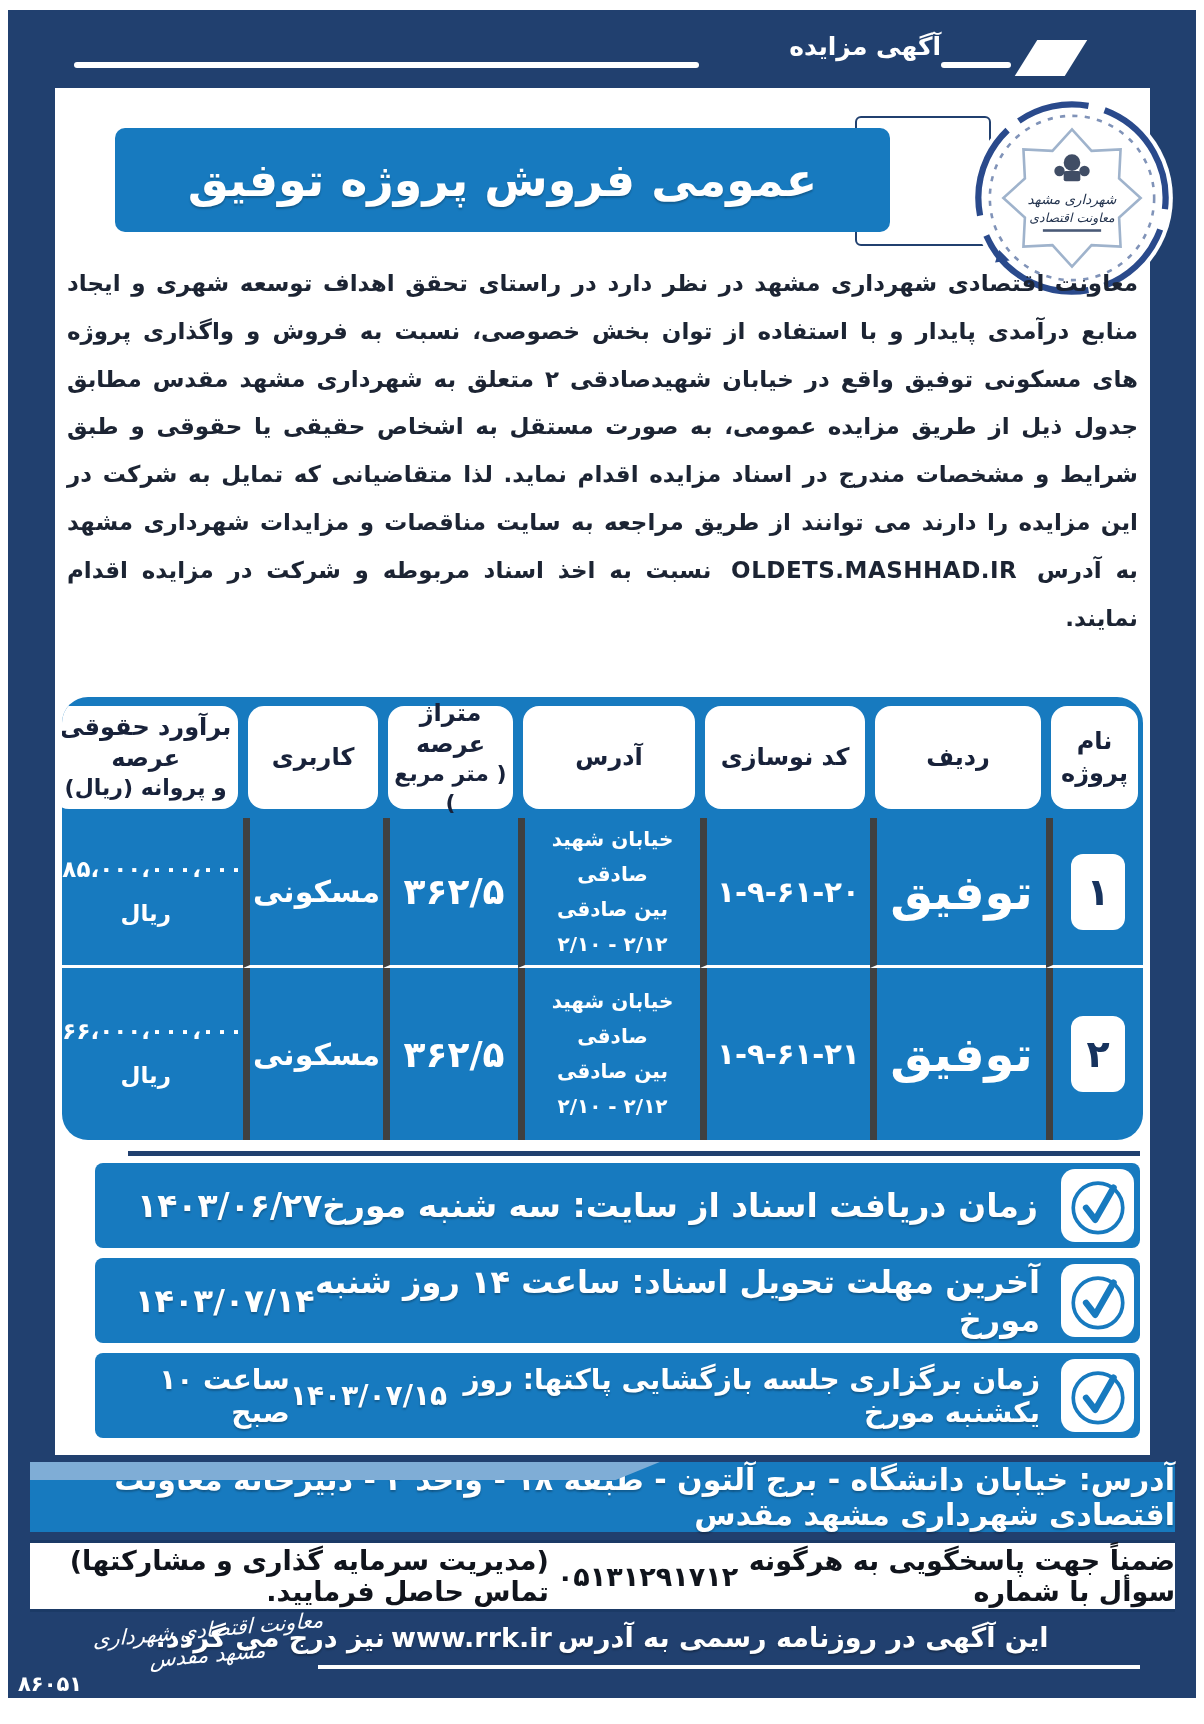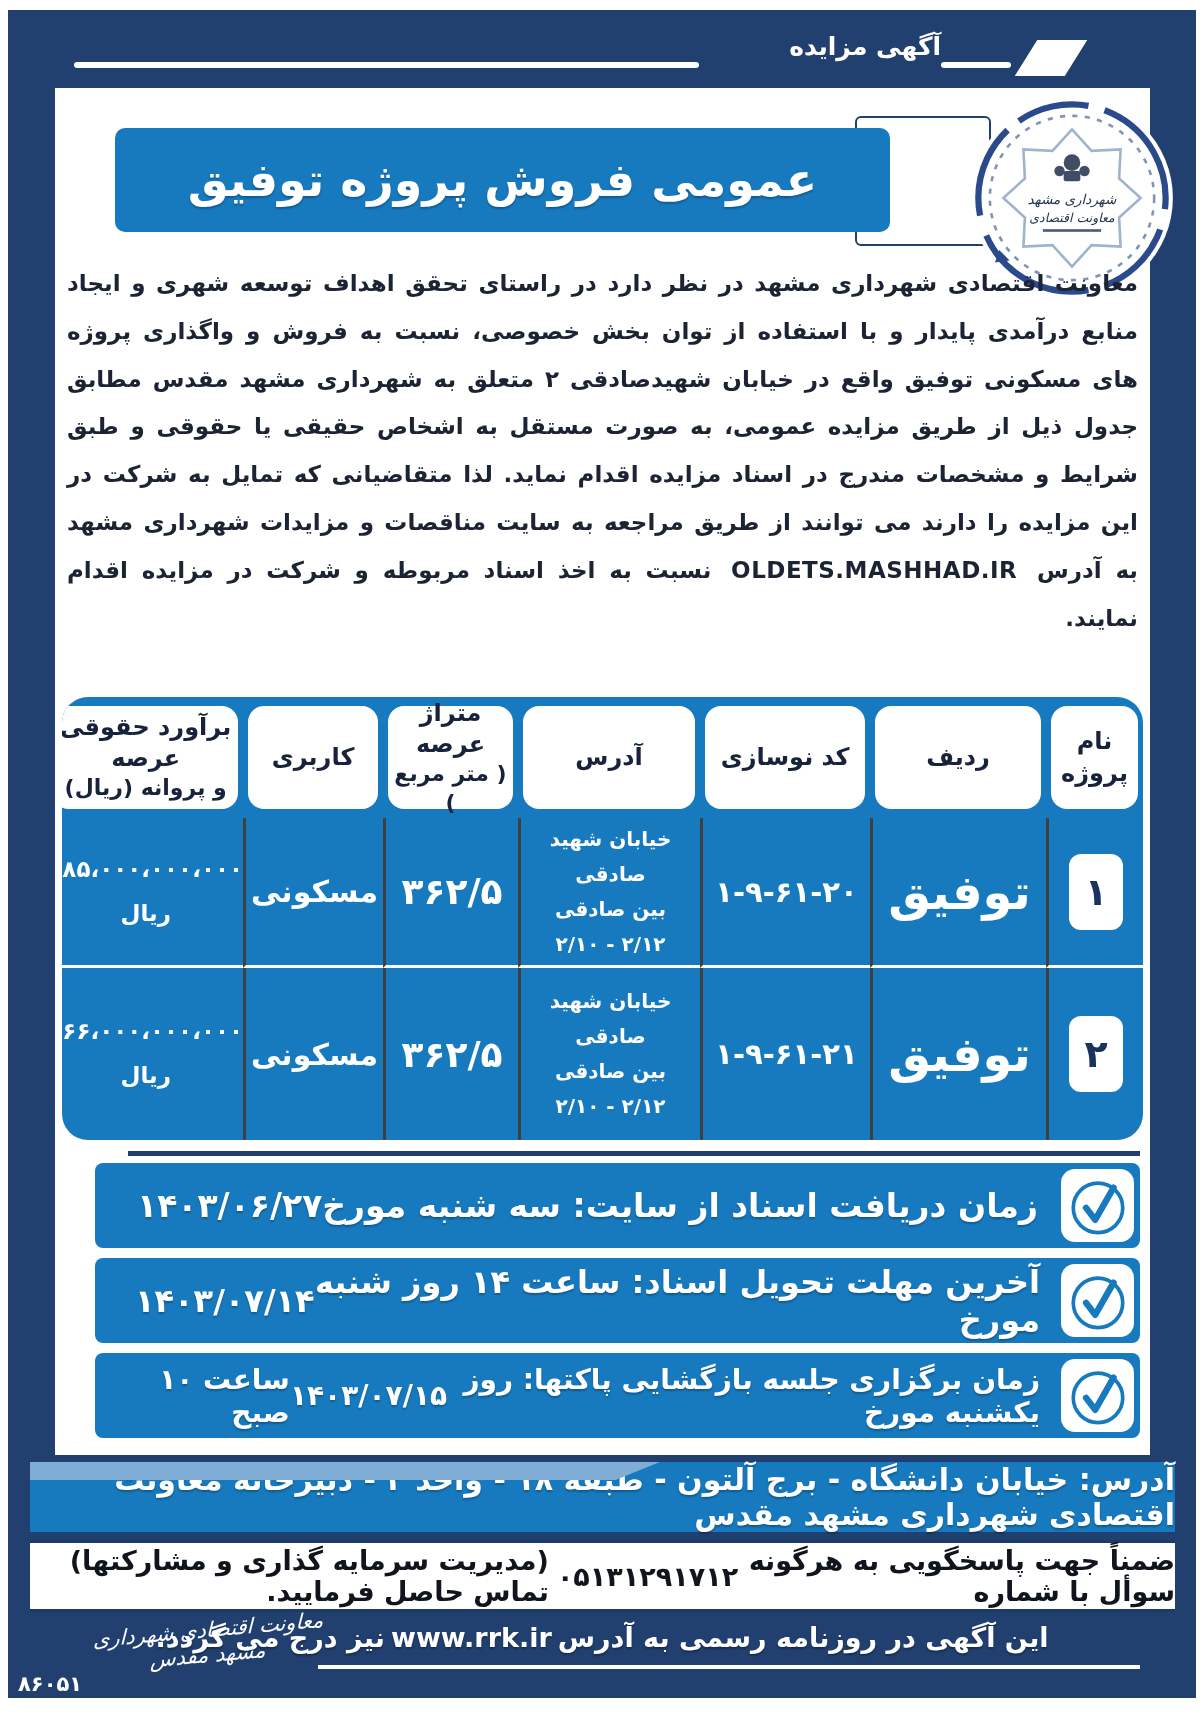--- a/index.html
+++ b/index.html
@@ -32,21 +32,21 @@
   .para .url{direction:ltr;unicode-bidi:isolate;margin:0 6px;letter-spacing:.5px;}
 
   
   .tbl{position:absolute;left:7px;top:609px;width:1081px;height:443px;background:#177abf;border-radius:26px;
        direction:rtl;display:grid;grid-template-columns:97px 176px 170px 182px 135px 140px 1fr;
        grid-template-rows:121px 150px 1fr;overflow:hidden;}
   .hcell{margin:9px 5px;background:#fff;border-radius:16px;display:flex;flex-direction:column;
          align-items:center;justify-content:center;color:#18223a;font-weight:bold;font-size:24px;text-align:center;line-height:1.3;}
   .hcell .sub{font-size:22px;}
   .cell{display:flex;flex-direction:column;align-items:center;justify-content:center;color:#fff;font-weight:bold;
-        text-align:center;border-left:3px solid #404040;}
+        text-align:center;border-left:7px solid #404040;}
   .cell.noline{border-left:none;}
   .cell.rowsep{border-bottom:3px solid #fff;}
   .badge{width:54px;height:76px;background:#fff;border-radius:12px;display:flex;align-items:center;justify-content:center;
          color:#17335e;font-size:38px;font-weight:bold;}
   .c-project{font-size:48px;}
   .c-code{font-size:29px;direction:ltr;}
   .c-addr{font-size:20px;line-height:1.75;}
   .c-area{font-size:36px;direction:ltr;}
   .c-usage{font-size:30px;}
   .c-est{font-size:23px;line-height:1.9;}

